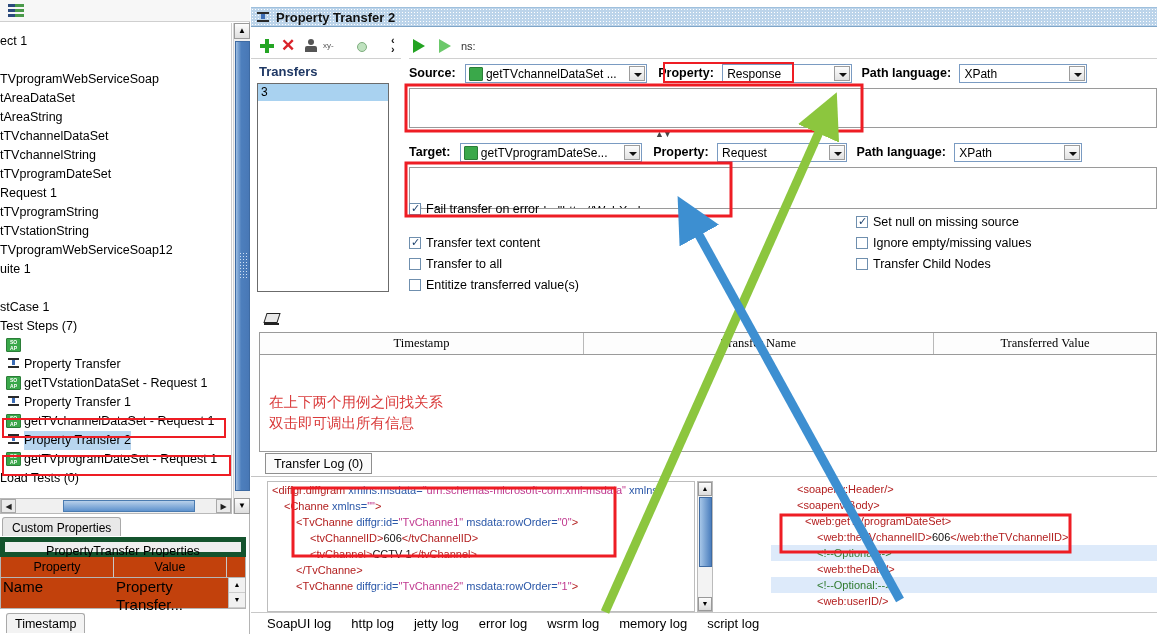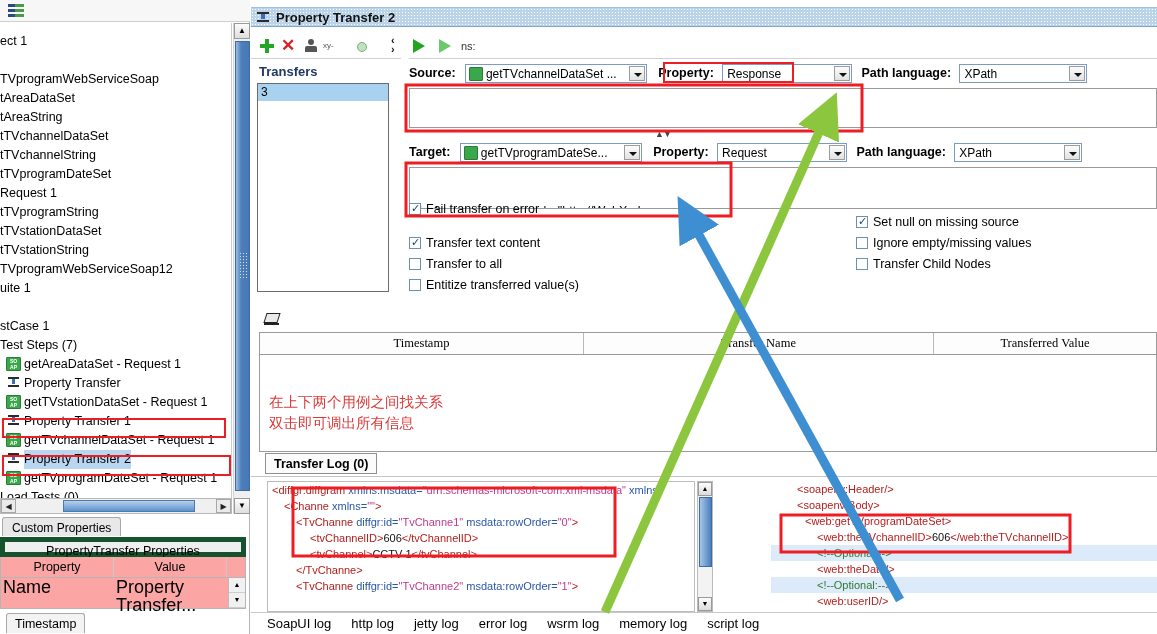--- a/index.html
+++ b/index.html
@@ -117,34 +117,34 @@
     background: #e8e8e8; border: 1px solid #a9a9a9; border-bottom: none;
     border-radius: 3px 3px 0 0; font-size: 12px; line-height: 16px;
   }
   .pt-props-header {
     position: absolute; left: 0; top: 537px; width: 246px; height: 20px;
     background: #efefef; border: 5px solid #14532d;
     text-align: center; font-size: 12.5px; line-height: 19px;
   }
   .pt-table {
     position: absolute; left: 0; top: 557px; width: 246px; height: 52px;
-    border: 1px solid #b5b5b5; border-top: none; background:#fca5a5;
+    border: 1px solid #b5b5b5; border-top: none; background:#c2410c;
   }
   .pt-th {
     height: 21px; display: flex; border-bottom: 1px solid #b5b5b5;
   }
   .pt-th div {
     text-align: center; line-height: 20px; font-size: 12.5px;
     border-right: 1px solid #c8c8c8;
   }
   .pt-th .c1 { width: 113px; }
   .pt-th .c2 { width: 113px; }
   .pt-th .c3 { width: 18px; border-right: none; }
   .pt-tr { height: 19px; display: flex; }
-  .pt-tr div { line-height: 18px; font-size: 18px; padding-left: 2px; }
+  .pt-tr div { line-height: 18px; font-size: 15px; padding-left: 2px; }
   .pt-tr .c1 { width: 113px; }
   .pt-tr .c2 { width: 113px; }
   .pt-spin {
     position: absolute; right: 0; top: 21px; width: 17px; height: 30px;
     background: #f1f1f1; border-left: 1px solid #bbb;
   }
   .pt-spin span { display:block; height: 15px; text-align:center; font-size: 7px; line-height: 14px;
     border-bottom: 1px solid #ccc; }
   .props-tab {
     position: absolute; left: 6px; top: 613px; height: 20px;
@@ -303,21 +303,21 @@
 
   .cn-note {
     position: absolute; left: 18px; top: 392px;
     color: #d93a3a; font-size: 14.5px; line-height: 21px;
     font-family: "DejaVu Sans", sans-serif;
   }
 
   .xferlog-tab {
     position: absolute; left: 14px; top: 453px; height: 21px;
     padding: 2px 8px 0 8px; background: #fbfbfb; border: 1px solid #8f8f8f;
-    font-size: 12.5px; line-height: 17px; font-weight: bold;
+    font-size: 12.5px; line-height: 17px;
   }
 
   
   .xml-area {
     position: absolute; left: 0; top: 476px; width: 906px; height: 135px;
     border-top: 1px solid #c4c4c4;
   }
   .xml-left {
     position: absolute; left: 16px; top: 4px; width: 428px; height: 131px;
     background: #fff; border: 1px solid #bdbdbd; overflow: hidden;
@@ -384,30 +384,29 @@
       <div class="tree-row"><span class="lbl">ect 1</span></div>
       <div class="tree-row"><span class="lbl"></span></div>
       <div class="tree-row"><span class="lbl">TVprogramWebServiceSoap</span></div>
       <div class="tree-row"><span class="lbl">tAreaDataSet</span></div>
       <div class="tree-row"><span class="lbl">tAreaString</span></div>
       <div class="tree-row"><span class="lbl">tTVchannelDataSet</span></div>
       <div class="tree-row"><span class="lbl">tTVchannelString</span></div>
       <div class="tree-row"><span class="lbl">tTVprogramDateSet</span></div>
       <div class="tree-row"><span class="lbl"> Request 1</span></div>
       <div class="tree-row"><span class="lbl">tTVprogramString</span></div>
-      <div class="tree-row"><span class="lbl">tTVstationDataSet</span></div>
       <div class="tree-row"><span class="lbl">tTVstationString</span></div>
       <div class="tree-row"><span class="lbl">TVprogramWebServiceSoap12</span></div>
       <div class="tree-row"><span class="lbl">uite 1</span></div>
       <div class="tree-row"><span class="lbl"></span></div>
       <div class="tree-row"><span class="lbl">stCase 1</span></div>
       <div class="tree-row"><span class="lbl"> Test Steps (7)</span></div>
 
       <div class="tree-row" style="padding-left:6px">
-        <span class="ico ico-soap"><b class="r1">SO</b><b>AP</b></span><span class="lbl">getAreaDataSet - Request 1</span>
+        <span class="ico ico-soap"><b class="r1">SO</b><b>AP</b></span>
       </div>
       <div class="tree-row" style="padding-left:6px">
         <span class="ico ico-xfer"><i></i></span><span class="lbl">Property Transfer</span>
       </div>
       <div class="tree-row" style="padding-left:6px">
         <span class="ico ico-soap"><b class="r1">SO</b><b>AP</b></span><span class="lbl">getTVstationDataSet - Request 1</span>
       </div>
       <div class="tree-row" style="padding-left:6px">
         <span class="ico ico-xfer"><i></i></span><span class="lbl">Property Transfer 1</span>
       </div>

